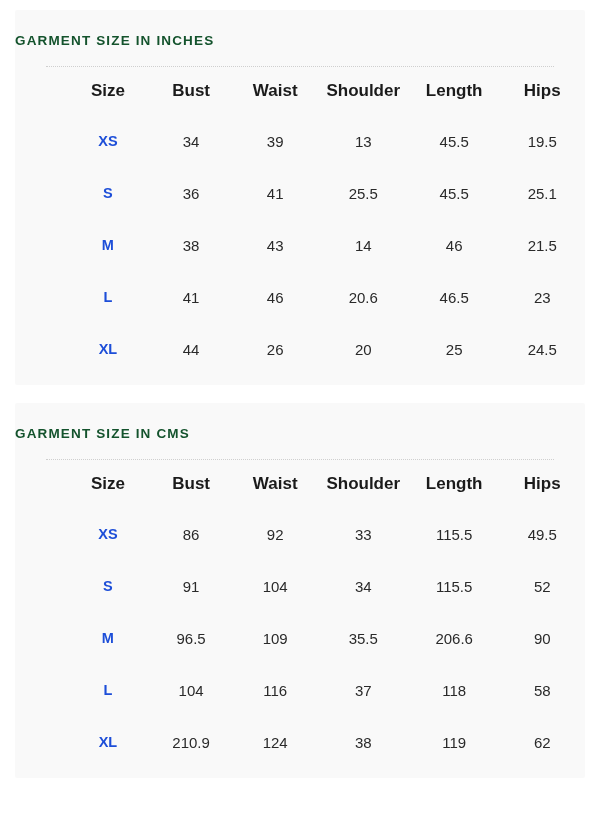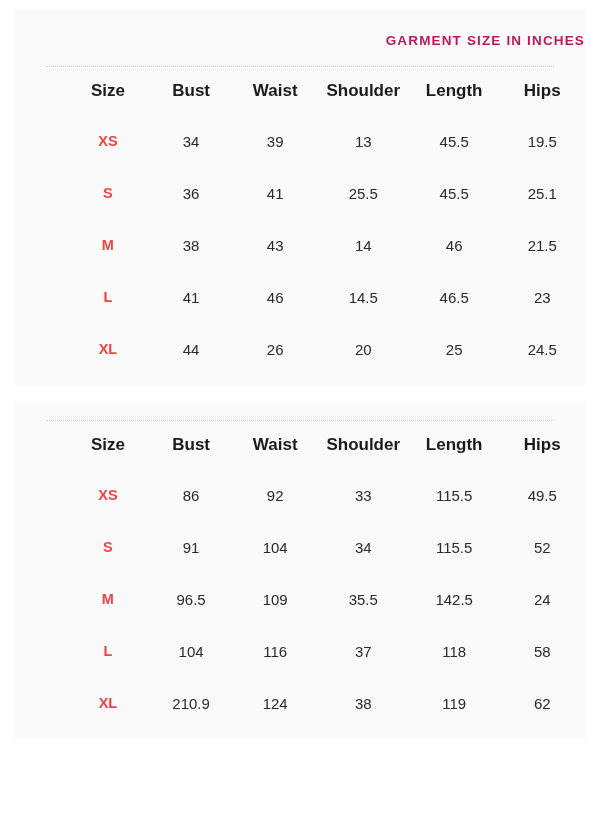--- a/index.html
+++ b/index.html
@@ -28,25 +28,25 @@
 
   .card {
     background: #f9f9f9;
     border-radius: 2px;
     box-sizing: border-box;
     padding: 0 0 10px 0;
     flex: 0 0 auto;
   }
 
   .card-title {
-    color: #be185d;
+    color: #14532d;
     font-size: 13.5px;
     font-weight: 700;
     letter-spacing: 1.15px;
-    text-align: right;
+    text-align: left;
     padding-top: 23px;
     padding-bottom: 0;
     line-height: 1.2;
     text-transform: uppercase;
   }
 
   .divider {
     margin: 17px auto 0 auto;
     width: 508px;
     height: 0;
@@ -79,21 +79,21 @@
     height: 52px;
     vertical-align: middle;
     font-size: 15px;
     font-weight: 400;
     color: #2a2a2a;
   }
 
   table.size-table tbody td.size-cell {
     font-weight: 700;
     font-size: 14.5px;
-    color: #ef4444;
+    color: #1d4ed8;
   }
 
   
   col.c-size     { width: 14.6%; }
   col.c-bust     { width: 14.6%; }
   col.c-waist    { width: 14.9%; }
   col.c-shoulder { width: 16.0%; }
   col.c-length   { width: 15.9%; }
   col.c-hips     { width: 15.0%; }
   col.c-pad      { width: 9.0%; }
@@ -154,38 +154,39 @@
           <td>43</td>
           <td>14</td>
           <td>46</td>
           <td>21.5</td>
         </tr>
         <tr>
           <td></td>
           <td class="size-cell">L</td>
           <td>41</td>
           <td>46</td>
-          <td>14.5</td>
+          <td>20.6</td>
           <td>46.5</td>
           <td>23</td>
         </tr>
         <tr>
           <td></td>
           <td class="size-cell">XL</td>
           <td>44</td>
           <td>26</td>
           <td>20</td>
           <td>25</td>
           <td>24.5</td>
         </tr>
       </tbody>
     </table>
   </section>
 
   <section class="card">
+    <div class="card-title">GARMENT SIZE IN CMS</div>
     <div class="divider"></div>
 
     <table class="size-table">
       <colgroup>
         <col class="c-pad">
         <col class="c-size">
         <col class="c-bust">
         <col class="c-waist">
         <col class="c-shoulder">
         <col class="c-length">
@@ -220,22 +221,22 @@
           <td>34</td>
           <td>115.5</td>
           <td>52</td>
         </tr>
         <tr>
           <td></td>
           <td class="size-cell">M</td>
           <td>96.5</td>
           <td>109</td>
           <td>35.5</td>
-          <td>142.5</td>
-          <td>24</td>
+          <td>206.6</td>
+          <td>90</td>
         </tr>
         <tr>
           <td></td>
           <td class="size-cell">L</td>
           <td>104</td>
           <td>116</td>
           <td>37</td>
           <td>118</td>
           <td>58</td>
         </tr>

